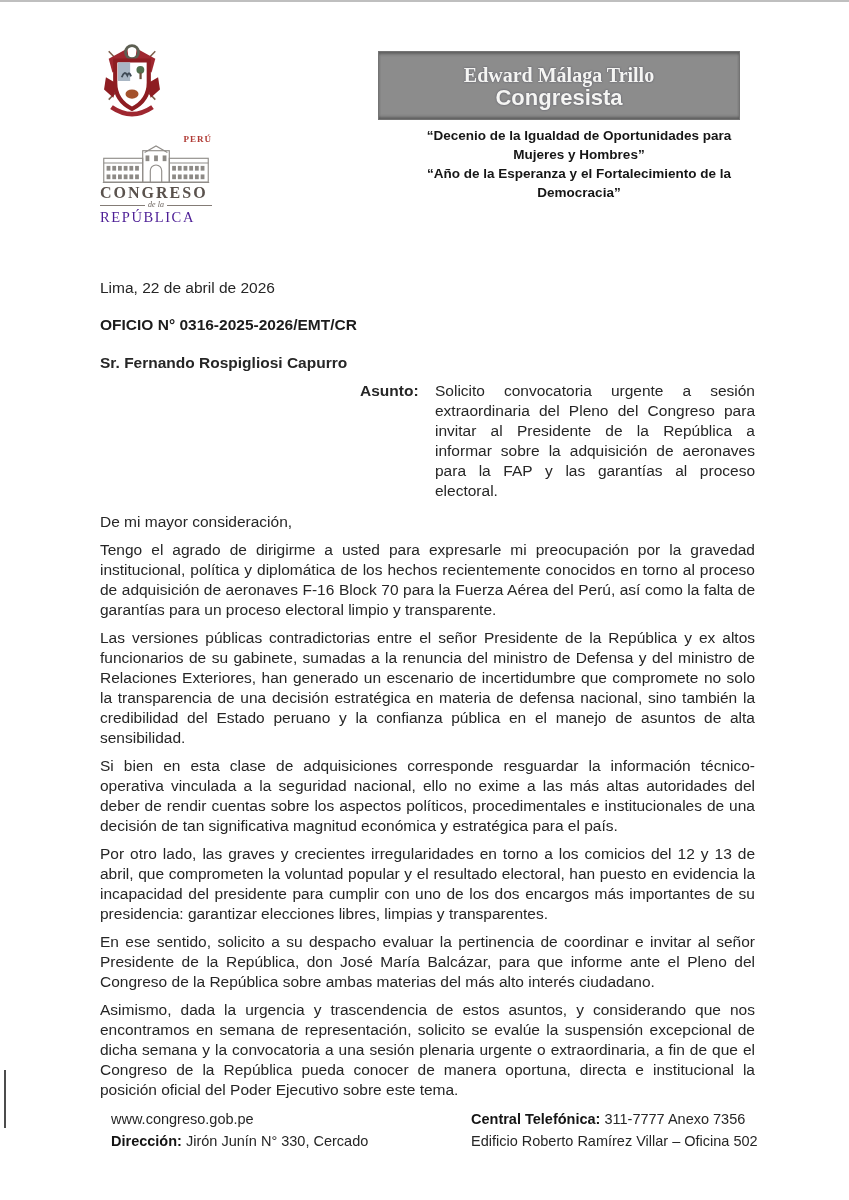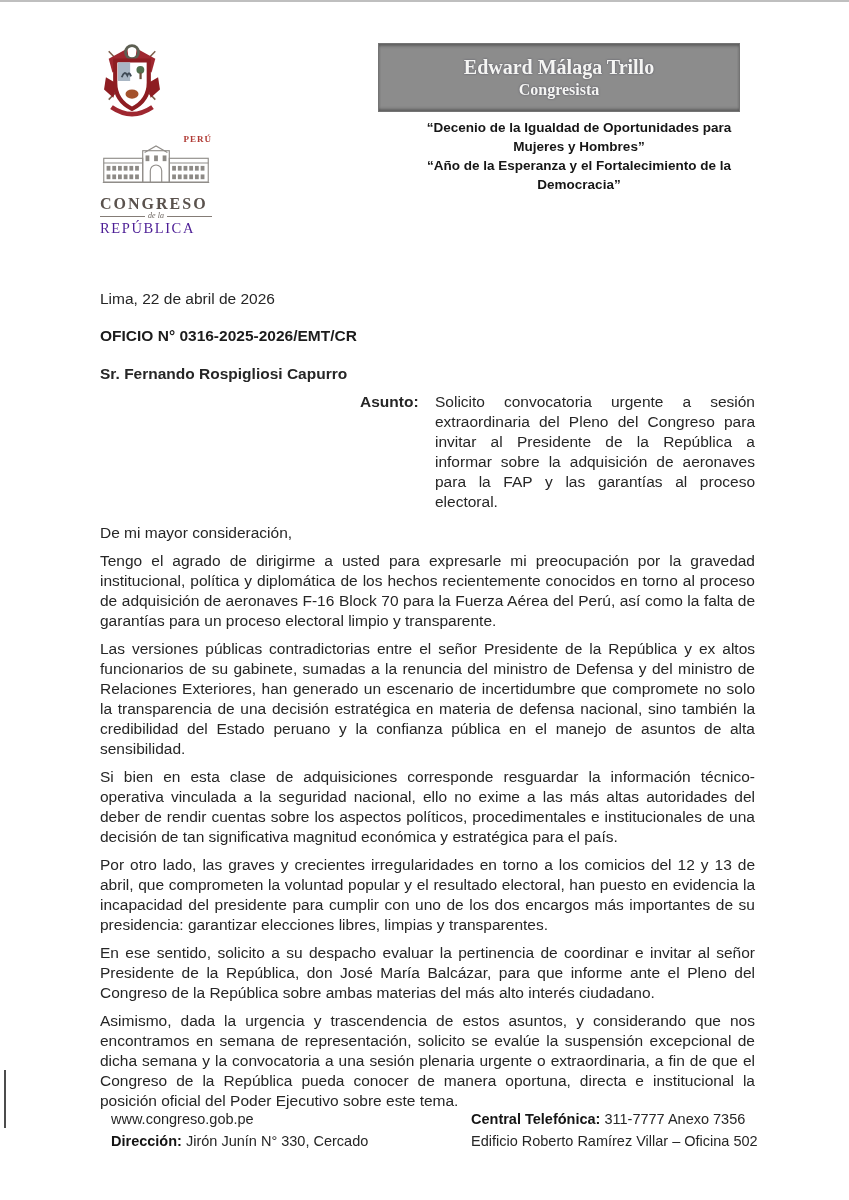--- a/index.html
+++ b/index.html
@@ -12,40 +12,40 @@
   .scan-top{position:absolute;top:0;left:0;width:849px;height:2px;background:#bfbfbf;}
   .scan-left{position:absolute;left:4px;top:1070px;width:2px;height:58px;background:#4c4c4c;}
 
   
   .header{display:flex;justify-content:space-between;padding:40px 104px 0 100px;}
   .logo{width:185px;display:flex;gap:6px;align-items:flex-start;flex-direction:column;}
   .logo-text-col{padding-top:6px;}
   .peru-label{font-family:"Liberation Serif",serif;font-weight:bold;color:#b03a34;
     font-size:9px;letter-spacing:1px;text-align:right;margin-bottom:1px;}
   .congreso{font-family:"Liberation Serif",serif;font-weight:bold;color:#5a524d;
-    font-size:16px;letter-spacing:2px;line-height:15px;margin-top:13px;}
+    font-size:16px;letter-spacing:2px;line-height:15px;margin-top:2px;}
   .republica{font-family:"Liberation Serif",serif;font-weight:normal;color:#4c1d95;
     font-size:14.5px;letter-spacing:1.6px;line-height:14px;}
   .dela-row{display:flex;align-items:center;gap:3px;color:#6a625c;margin:1px 0;}
   .dela-row .dash{flex:1;border-top:1px solid #847c76;height:0;}
   .dela{font-family:"Liberation Serif",serif;font-style:italic;font-size:8px;line-height:8px;}
 
   .header-right{width:372px;display:flex;flex-direction:column;align-items:center;}
   .name-box{
-    width:360px;height:67px;margin-top:3px;background:#8c8c8c;
+    width:360px;height:67px;margin-top:11px;background:#8c8c8c;
     border:1px solid #747474;
     box-shadow:inset 0 3px 3px -1px rgba(40,40,40,.45), inset 0 -3px 3px -1px rgba(40,40,40,.45);
     display:flex;flex-direction:column;align-items:center;justify-content:center;
   }
   .name-box .name{
     font-family:"Liberation Serif",serif;font-weight:bold;font-size:20px;line-height:24px;
     color:#f5f5f3;text-shadow:0 0 2px rgba(30,30,55,.55);
   }
   .name-box .role{
-    font-family:Liberation Serif, serif;font-weight:bold;font-size:16px;line-height:21px;
+    font-family:Liberation Sans, sans-serif;font-weight:bold;font-size:22px;line-height:21px;
     color:#f5f5f3;text-shadow:0 0 2px rgba(30,30,55,.55);
   }
   .mottos{margin-top:6px;text-align:center;}
   .motto{font-size:13.5px;font-weight:bold;color:#161616;line-height:19px;margin-left:40px;}
 
   
   .letter{padding:0 94px 0 100px;font-size:15.5px;line-height:20px;color:#262626;}
   .date-line{margin-top:54px;text-align:left;padding-right:14px;}
   .oficio{margin-top:17px;font-weight:bold;color:#1c1c1c;}
   .recipient{margin-top:17px;line-height:21px;}

